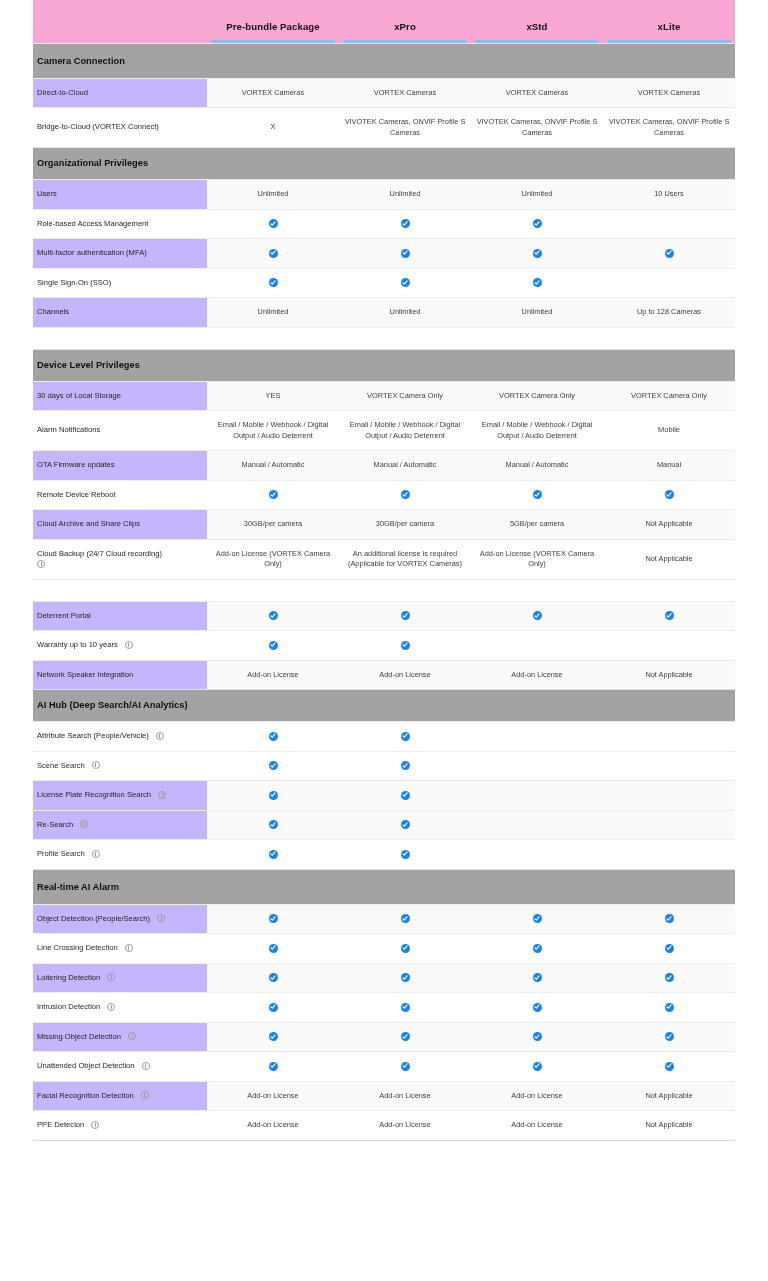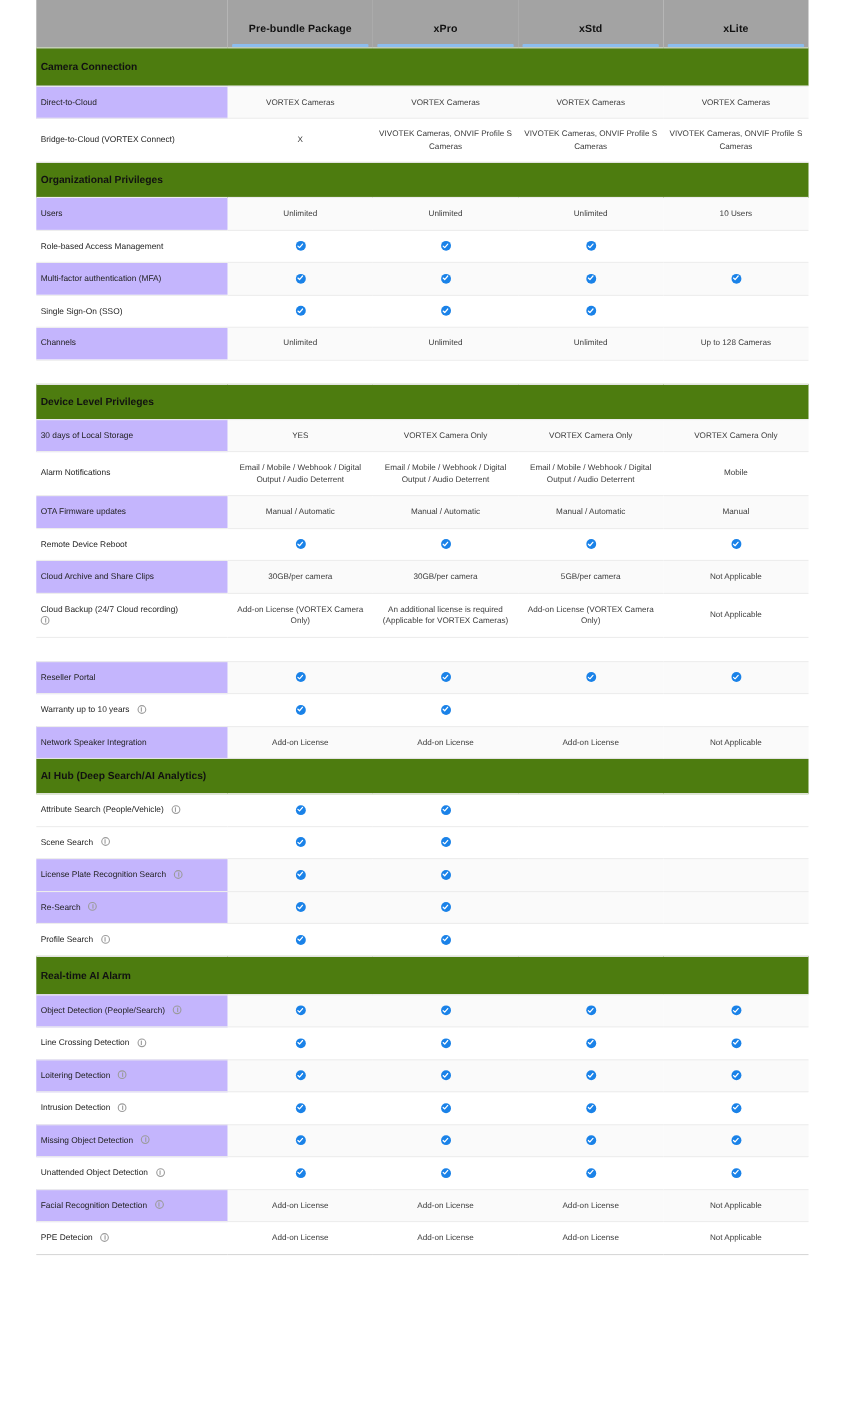--- a/index.html
+++ b/index.html
@@ -12,35 +12,35 @@
   body { width: 768px; height: 1281px; overflow: hidden; position: relative; }
 
   .sheet { width: 768px; padding: 0 33px 0 33px; }
 
   table.cmp { width: 702px; border-collapse: collapse; table-layout: fixed; }
 
   col.c-feat { width: 174px; }
   col.c-col  { width: 132px; }
 
   
-  thead th { padding: 0; background: #a3a3a3; border: 0; }
+  thead th { padding: 0; background: #f9a8d4; border: 0; }
   .hdr-spacer { height: 21px; }
   .hdr-title {
     font-size: 9.6px; font-weight: bold; color: #111111;
     text-align: center; letter-spacing: .1px;
     padding-bottom: 7px; line-height: 12px;
   }
   th.prodcol { vertical-align: bottom; }
   .hdr-rule { height: 2.5px; background: #8cbdee; border-radius: 1px; margin: 0 4px; }
   .hdr-rule.blank { background: transparent; }
 
   
   tr.sect td {
     font-size: 9.3px; font-weight: bold; color: #111111;
-    padding: 11px 0 10px 4px; background: #4d7c0f;
+    padding: 11px 0 10px 4px; background: #a3a3a3;
     border-top: 1px solid #e3e3e3; line-height: 13px;
   }
   tr.sect.tall td { padding: 9px 0 9px 4px; margin-left: 32px; }
 
   
   tr.row td {
     font-size: 7.4px; color: #3c3c3c;
     padding: 9px 5px; text-align: center; vertical-align: middle;
     border-top: 1px solid #ededed; line-height: 10.5px;
   }
@@ -247,21 +247,21 @@
           <td class="feat"><span class="featwrap"><span class="lbl">Cloud Backup (24/7 Cloud recording)</span><br><span class="info" style="margin-left: 0px;"></span></span></td>
           <td>Add-on License (VORTEX Camera Only)</td>
           <td>An additional license is required (Applicable for VORTEX Cameras)</td>
           <td>Add-on License (VORTEX Camera Only)</td>
           <td>Not Applicable</td>
         </tr>
         <tr class="spacer">
           <td colspan="5"></td>
         </tr>
         <tr class="row alt">
-          <td class="feat"><span class="featwrap"><span class="lbl">Reseller Portal</span></span></td>
+          <td class="feat"><span class="featwrap"><span class="lbl">Deterrent Portal</span></span></td>
           <td><span class="chk"><svg width="6" height="5.4" viewBox="0 0 6 6">
                 <path d="M0.6 3.1 L2.2 4.6 L5.3 1.0" stroke="#ffffff" stroke-width="1.25" fill="none" stroke-linecap="round" stroke-linejoin="round"></path>
               </svg></span></td>
           <td><span class="chk"><svg width="6" height="5.4" viewBox="0 0 6 6">
                 <path d="M0.6 3.1 L2.2 4.6 L5.3 1.0" stroke="#ffffff" stroke-width="1.25" fill="none" stroke-linecap="round" stroke-linejoin="round"></path>
               </svg></span></td>
           <td><span class="chk"><svg width="6" height="5.4" viewBox="0 0 6 6">
                 <path d="M0.6 3.1 L2.2 4.6 L5.3 1.0" stroke="#ffffff" stroke-width="1.25" fill="none" stroke-linecap="round" stroke-linejoin="round"></path>
               </svg></span></td>
           <td><span class="chk"><svg width="6" height="5.4" viewBox="0 0 6 6">

